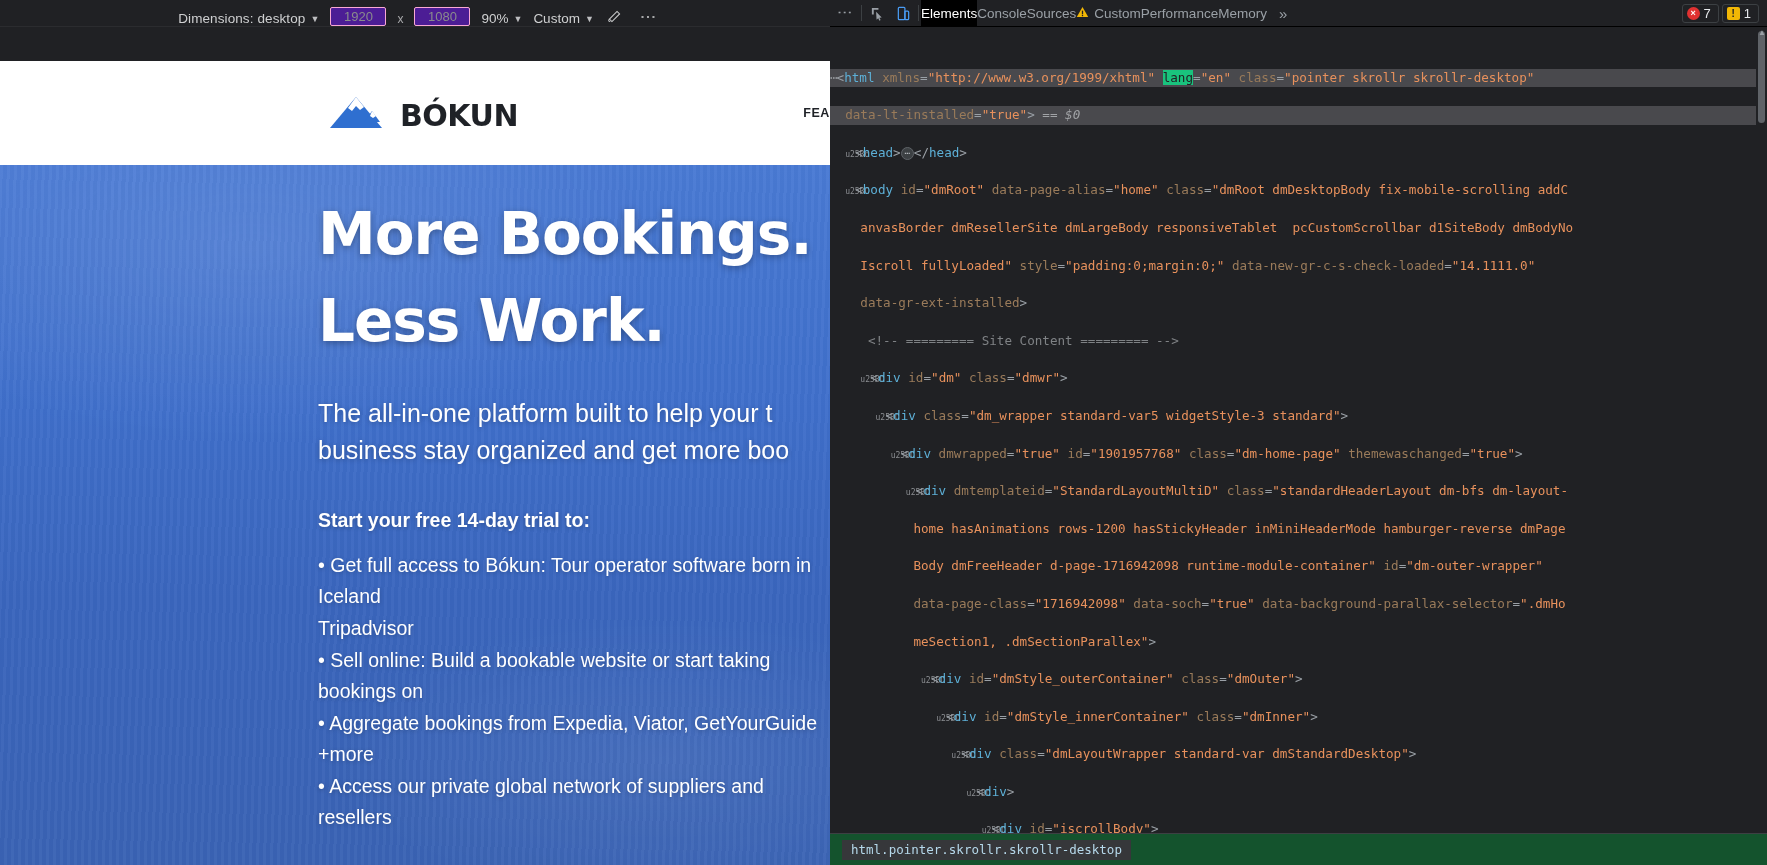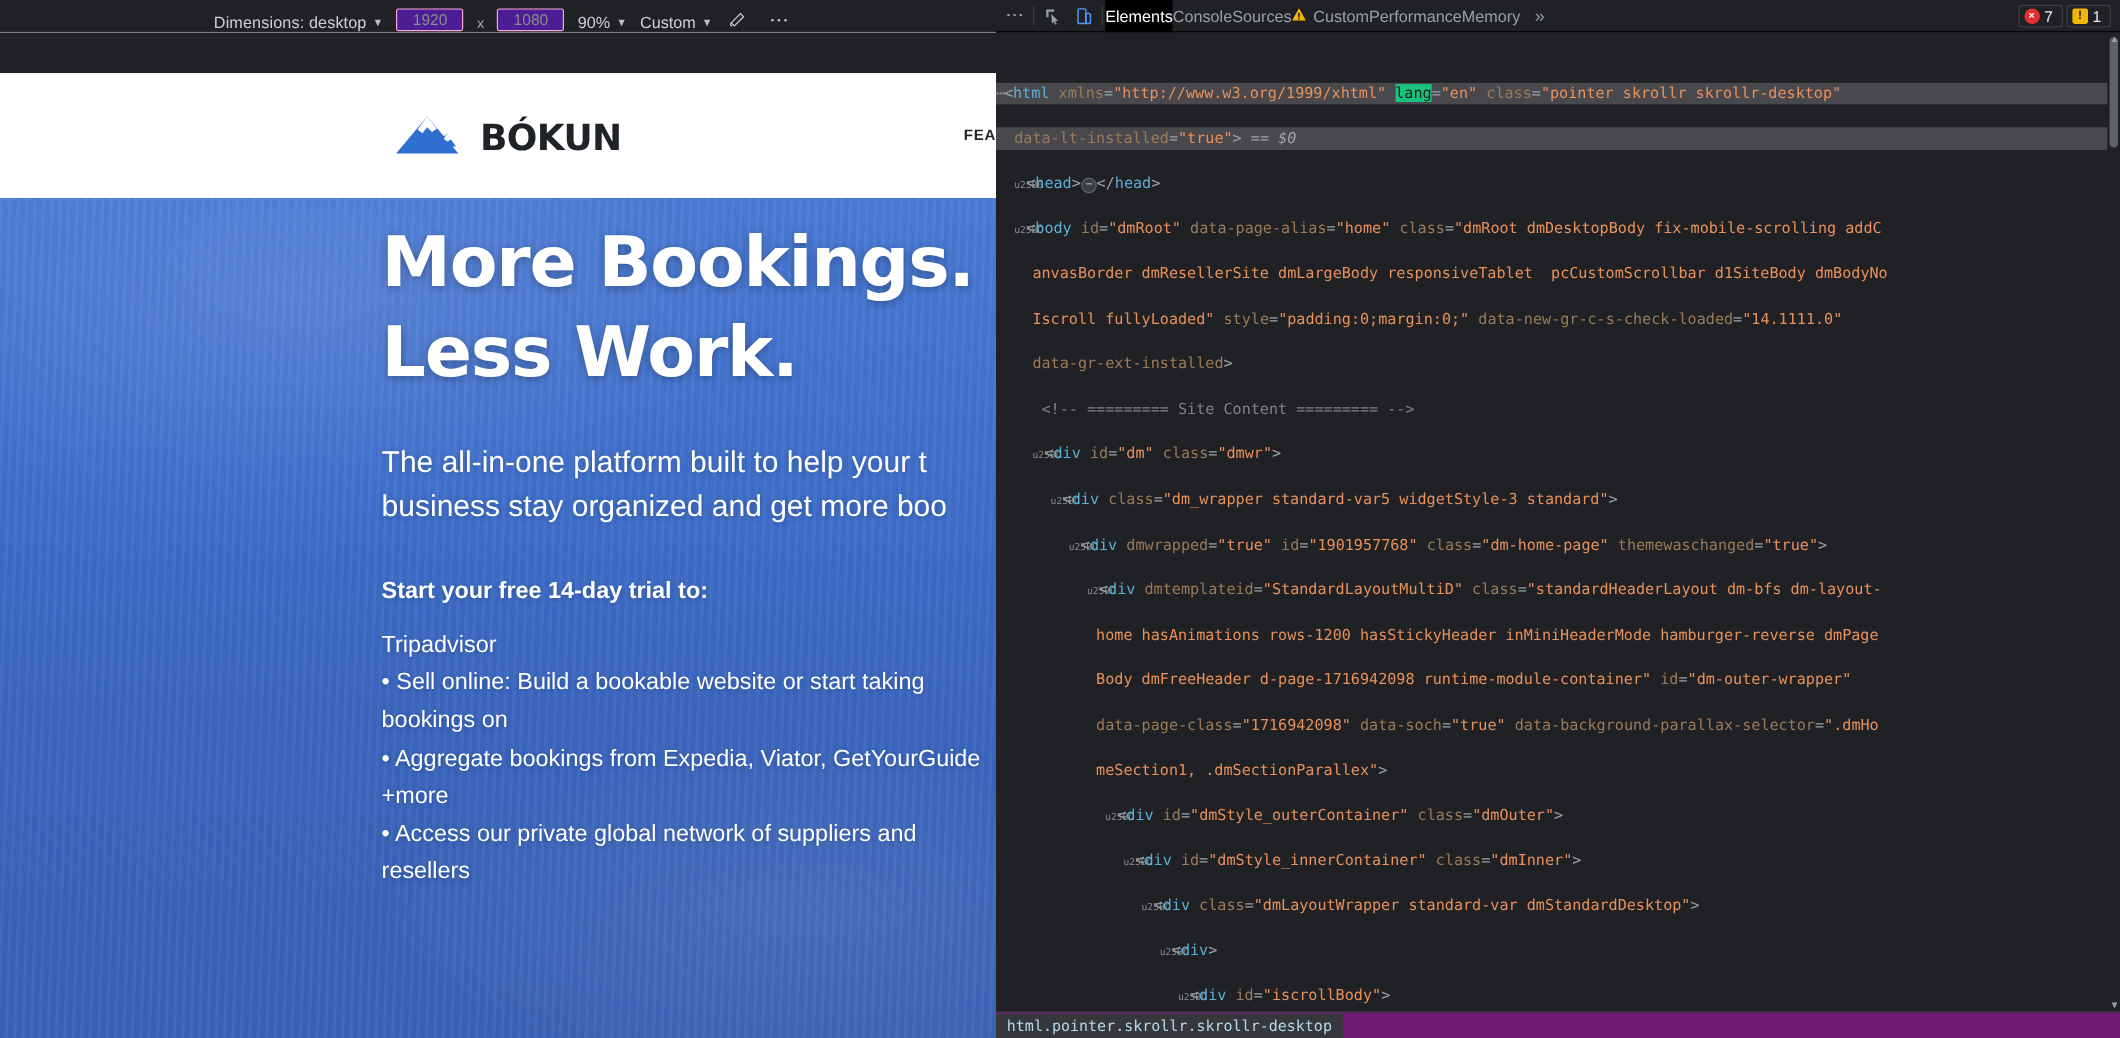--- a/index.html
+++ b/index.html
@@ -85,25 +85,25 @@
           background:linear-gradient(180deg,#4a7ad4 0%,#3f6fcb 35%,#3a66bd 62%,#3a63b4 100%);
           overflow:hidden; }
   .hero::before{
     content:""; position:absolute; inset:0;
     background:
       radial-gradient(ellipse 70% 40% at 30% 12%, rgba(255,255,255,.10), transparent 70%),
       radial-gradient(ellipse 60% 30% at 80% 85%, rgba(255,255,255,.07), transparent 70%),
       repeating-linear-gradient(92deg, rgba(255,255,255,.035) 0 3px, rgba(0,0,0,.02) 3px 7px);
     opacity:.9;
   }
-  .hero-inner { position:relative; padding:24px 0 0 318px; }
+  .hero-inner { position:relative; padding:40px 0 0 318px; }
   .h1 { font-size:58px; line-height:1.02; font-weight:bold; color:#fff;
         letter-spacing:-1px; text-shadow:0 2px 7px rgba(0,0,0,.30);
         font-family:"DejaVu Sans", sans-serif; }
-  .h1 .l2 { display:block; margin-top:16px; }
+  .h1 .l2 { display:block; margin-top:28px; }
   .sub { margin-top:44px; font-size:25px; line-height:1.47; color:#ffffff;
          max-width:560px; text-shadow:0 1px 5px rgba(0,0,0,.25); }
   .trial { margin-top:40px; font-size:19.5px; font-weight:bold; color:#fff;
            text-shadow:0 1px 4px rgba(0,0,0,.25); }
   .bullets { margin-top:18px; }
   .bullet { font-size:19.5px; line-height:1.62; color:#ffffff; max-width:600px;
             text-shadow:0 1px 4px rgba(0,0,0,.22); }
 
   
   .dom-panel { flex:1 1 auto; background:#202124; position:relative;
@@ -125,23 +125,23 @@
          padding:1px 3px 2px; vertical-align:1px; letter-spacing:0; }
   .tag  { color:#5db0d7; }
   .attr { color:#9a7b5a; }
   .val  { color:#e8915c; }
   .pnc  { color:#9aa0a6; }
   .hl   { background:#19c37d; color:#202124; }
   .cmt  { color:#7f8285; }
   .dollar { color:#a1a3a6; font-style:italic; }
 
   .dom-statusbar {
-    position:absolute; left:0; right:0; bottom:0; height:22px;
-    background:#701a75; border-top:1px solid #3c4043;
-    display:flex; align-items:center;
+    position:absolute; left:0; right:0; bottom:0; height:32px;
+    background:#14532d; border-top:1px solid #3c4043;
+    display:flex; align-items:center;padding-left:12px;
   }
   .crumb {
     background:#36373a; color:#b5d8ea; font-size:12.5px;
     font-family:"DejaVu Sans Mono", monospace;
     padding:2px 9px; height:20px; display:flex; align-items:center;
   }
   .scroll-track { position:absolute; right:0; top:0; bottom:22px; width:11px;
                   background:#202124; }
   .scroll-thumb { position:absolute; right:2px; top:4px; width:7px; height:92px;
                   background:#5f6368; border-radius:4px; }
@@ -257,20 +257,21 @@
       <div class="hero">
         <div class="hero-inner">
           <div class="h1">
             <span>More Bookings.</span>
             <span class="l2">Less Work.</span>
           </div>
           <div class="sub">The all-in-one platform built to help your t
 business stay organized and get more boo</div>
           <div class="trial">Start your free 14-day trial to:</div>
           <div class="bullets">
+            <div class="bullet">• Get full access to Bókun: Tour operator software born in Iceland</div>
             <div class="bullet">Tripadvisor</div>
             <div class="bullet">• Sell online: Build a bookable website or start taking bookings on</div>
             <div class="bullet">• Aggregate bookings from Expedia, Viator, GetYourGuide +more</div>
             <div class="bullet">• Access our private global network of suppliers and resellers</div>
           </div>
         </div>
       </div>
     </div>
 
     <div class="dom-panel">

